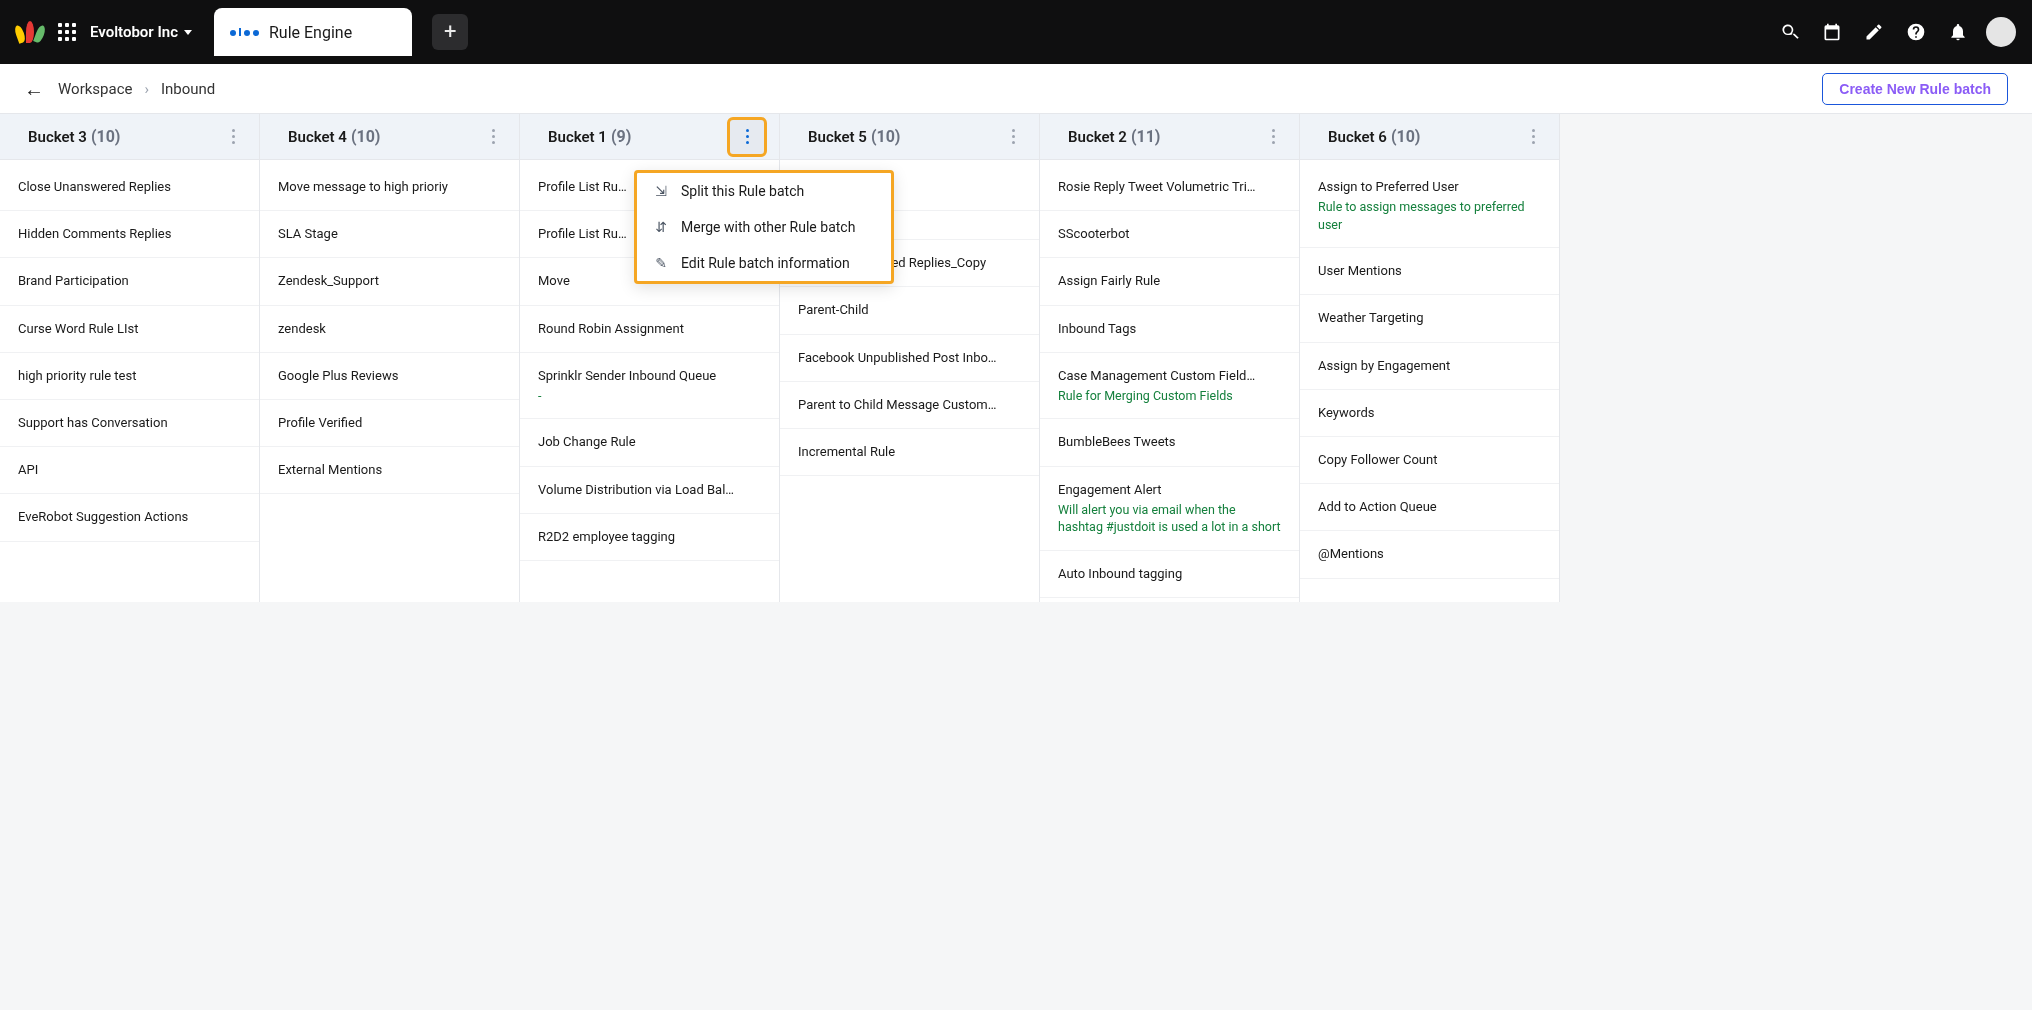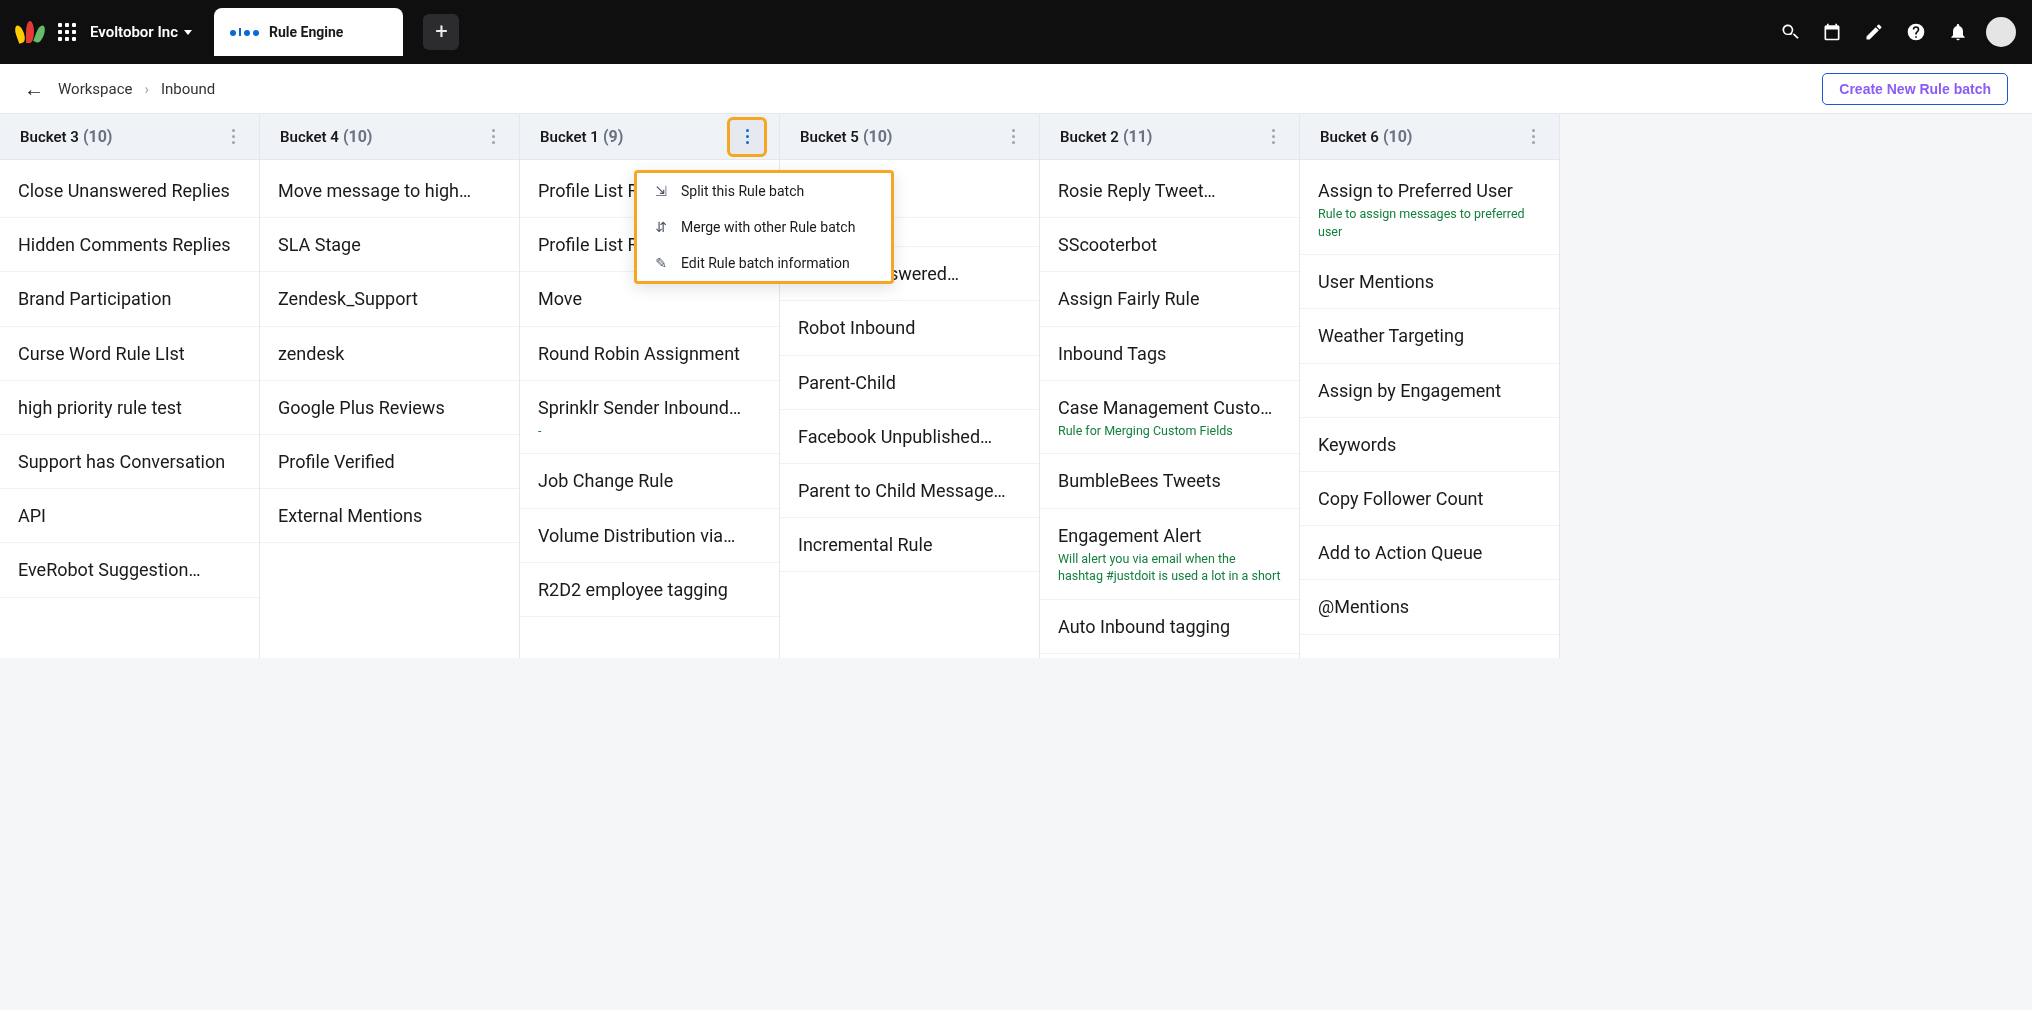--- a/index.html
+++ b/index.html
@@ -59,21 +59,21 @@
   border-radius: 8px 8px 0 0;
   display: flex;
   align-items: center;
   padding: 0 60px 0 16px;
   gap: 10px;
   margin-left: 8px;
 }
 .tab-icon { display:flex; gap:3px; align-items:flex-end; }
 .tab-icon .node { width:6px; height:6px; background:#0b69d6; border-radius:50%; }
 .tab-icon .stem { width:2px; height:8px; background:#0b69d6; }
-.tab-title { font-size:14px; font-weight:700; color:#1a1a1a; }
+.tab-title { font-size:16px; font-weight:400; color:#1a1a1a; }
 .add-tab {
   width:36px; height:36px;
   background:#2c2c2e;
   border-radius:6px;
   display:flex; align-items:center; justify-content:center;
   cursor:pointer;
   margin-left: 6px;
 }
 .plus { color:#eaeaea; font-size:22px; line-height:1; }
 .topbar-spacer { flex:1; }
@@ -122,21 +122,21 @@
   flex-shrink:0;
   border-right:1px solid #e5e7eb;
   background:#fff;
   position:relative;
 }
 .col-header {
   background:#eff3f8;
   height:46px;
   display:flex;
   align-items:center;
-  padding:0 12px 0 20px;
+  padding:0 12px 0 28px;
   border-bottom:1px solid #e5e7eb;
   position:relative;
 }
 .col-name { font-size:15px; font-weight:600; color:#1a1a1a; }
 .col-count { color:#6b7280; font-weight:700; margin-left:4px; }
 .col-menu {
   margin-left:auto;
   width:28px; height:28px;
   display:flex; align-items:center; justify-content:center;
   cursor:pointer;
@@ -154,21 +154,21 @@
 .dots-v span { width:3px; height:3px; background:currentColor; border-radius:50%; }
 .col-menu.highlighted-btn .dots-v span { background:#0b69d6; }
 
 .cards { padding:4px 0; }
 .card {
   padding:14px 18px;
   border-bottom:1px solid #f0f1f3;
   cursor:pointer;
 }
 .card-title {
-  font-size:18px;
+  font-size:13px;
   color:#1a1a1a;
   line-height:1.4;
   overflow:hidden;
   text-overflow:ellipsis;
   display:-webkit-box;
   -webkit-line-clamp:1;
   -webkit-box-orient:vertical;
 }
 .card-sub {
   font-size:12.5px;
@@ -409,23 +409,20 @@
         </div>
         <div class="cards">
           <div class="card">
             <div class="card-title">s</div>
           </div>
           <div class="card">
             <div class="card-title"></div>
           </div>
           <div class="card">
             <div class="card-title">Close Unanswered Replies_Copy</div>
-          </div>
-          <div class="card">
-            <div class="card-title">Robot Inbound</div>
           </div>
           <div class="card">
             <div class="card-title">Parent-Child</div>
           </div>
           <div class="card">
             <div class="card-title">Facebook Unpublished Post Inbo…</div>
           </div>
           <div class="card">
             <div class="card-title">Parent to Child Message Custom…</div>
           </div>

